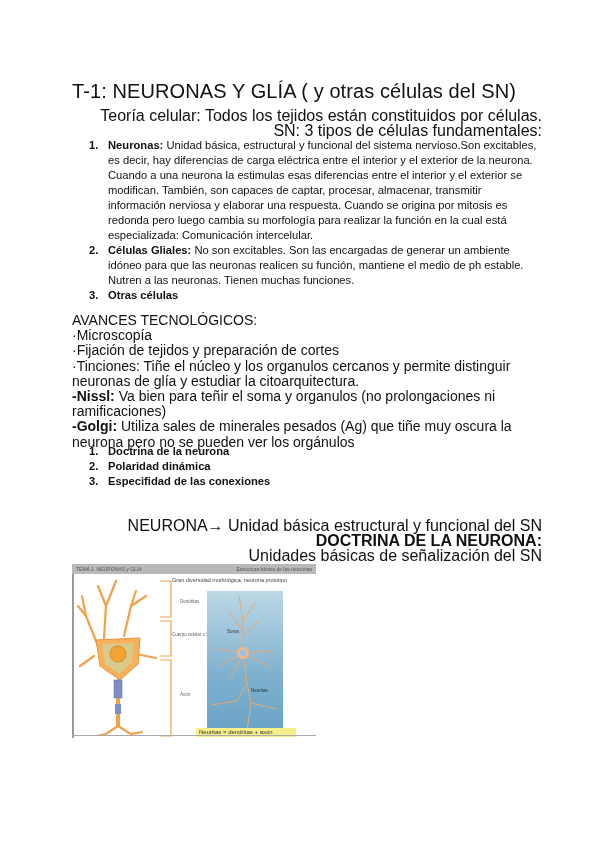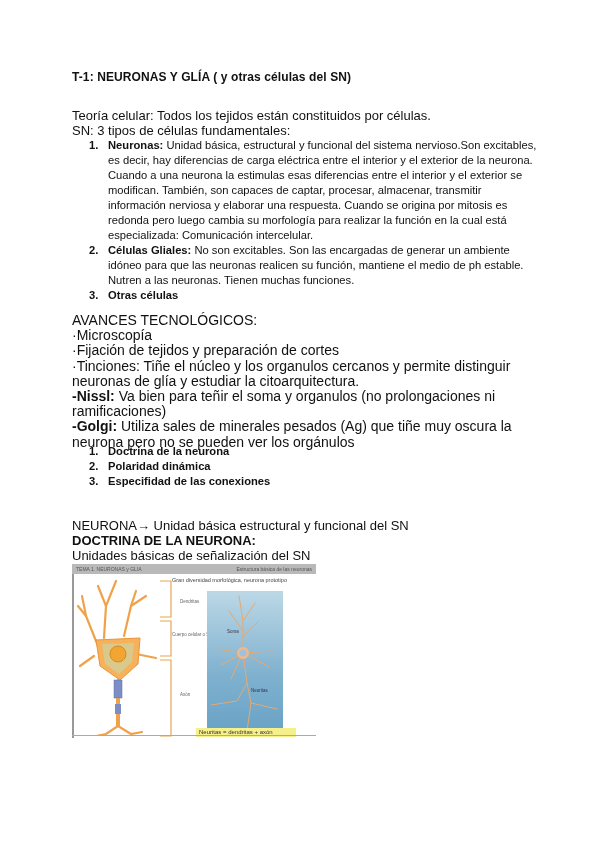--- a/index.html
+++ b/index.html
@@ -1,20 +1,20 @@
 <!DOCTYPE html>
 <html><head>
 <meta charset="utf-8">
 <style>
   html, body { margin: 0; padding: 0; background: #ffffff; }
   body { width: 600px; height: 848px; position: relative; overflow: hidden;
          font-family: "Liberation Sans", sans-serif; color: #111; }
   .page { position: absolute; left: 72px; top: 0; width: 470px; }
-  .title { position: absolute; top: 70px; left: 0; font-size: 12px; font-weight: bold; letter-spacing: 0.1px; white-space: nowrap; }
-  .p { font-size: 13px; line-height: 15px; margin: 0; }
+  .title { position: absolute; top: 80px; left: 0; font-size: 20px; font-weight: normal; letter-spacing: 0.1px; white-space: nowrap; }
+  .p { font-size: 16px; line-height: 15px; margin: 0; text-align: right; }
   .block { position: absolute; left: 0; width: 470px; }
   ol { margin: 0; padding: 0; list-style: none; }
   ol li { position: relative; padding-left: 36px; font-size: 11.2px; line-height: 15px; }
   ol li .num { position: absolute; left: 17px; top: 0; font-weight: bold; }
   b { font-weight: bold; }
   .avances p { font-size: 14px; line-height: 15.2px; margin: 0; }
   .figure { position: absolute; left: 0; top: 564px; width: 244px; height: 174px; background: #fff; }
   .fig-header { position: absolute; left: 0; top: 0; width: 244px; height: 10px; background: #b9b9b9; font-size: 5px; line-height: 10px; color: #555; }
   .fig-header .l { position: absolute; left: 4px; }
   .fig-header .r { position: absolute; right: 4px; }

